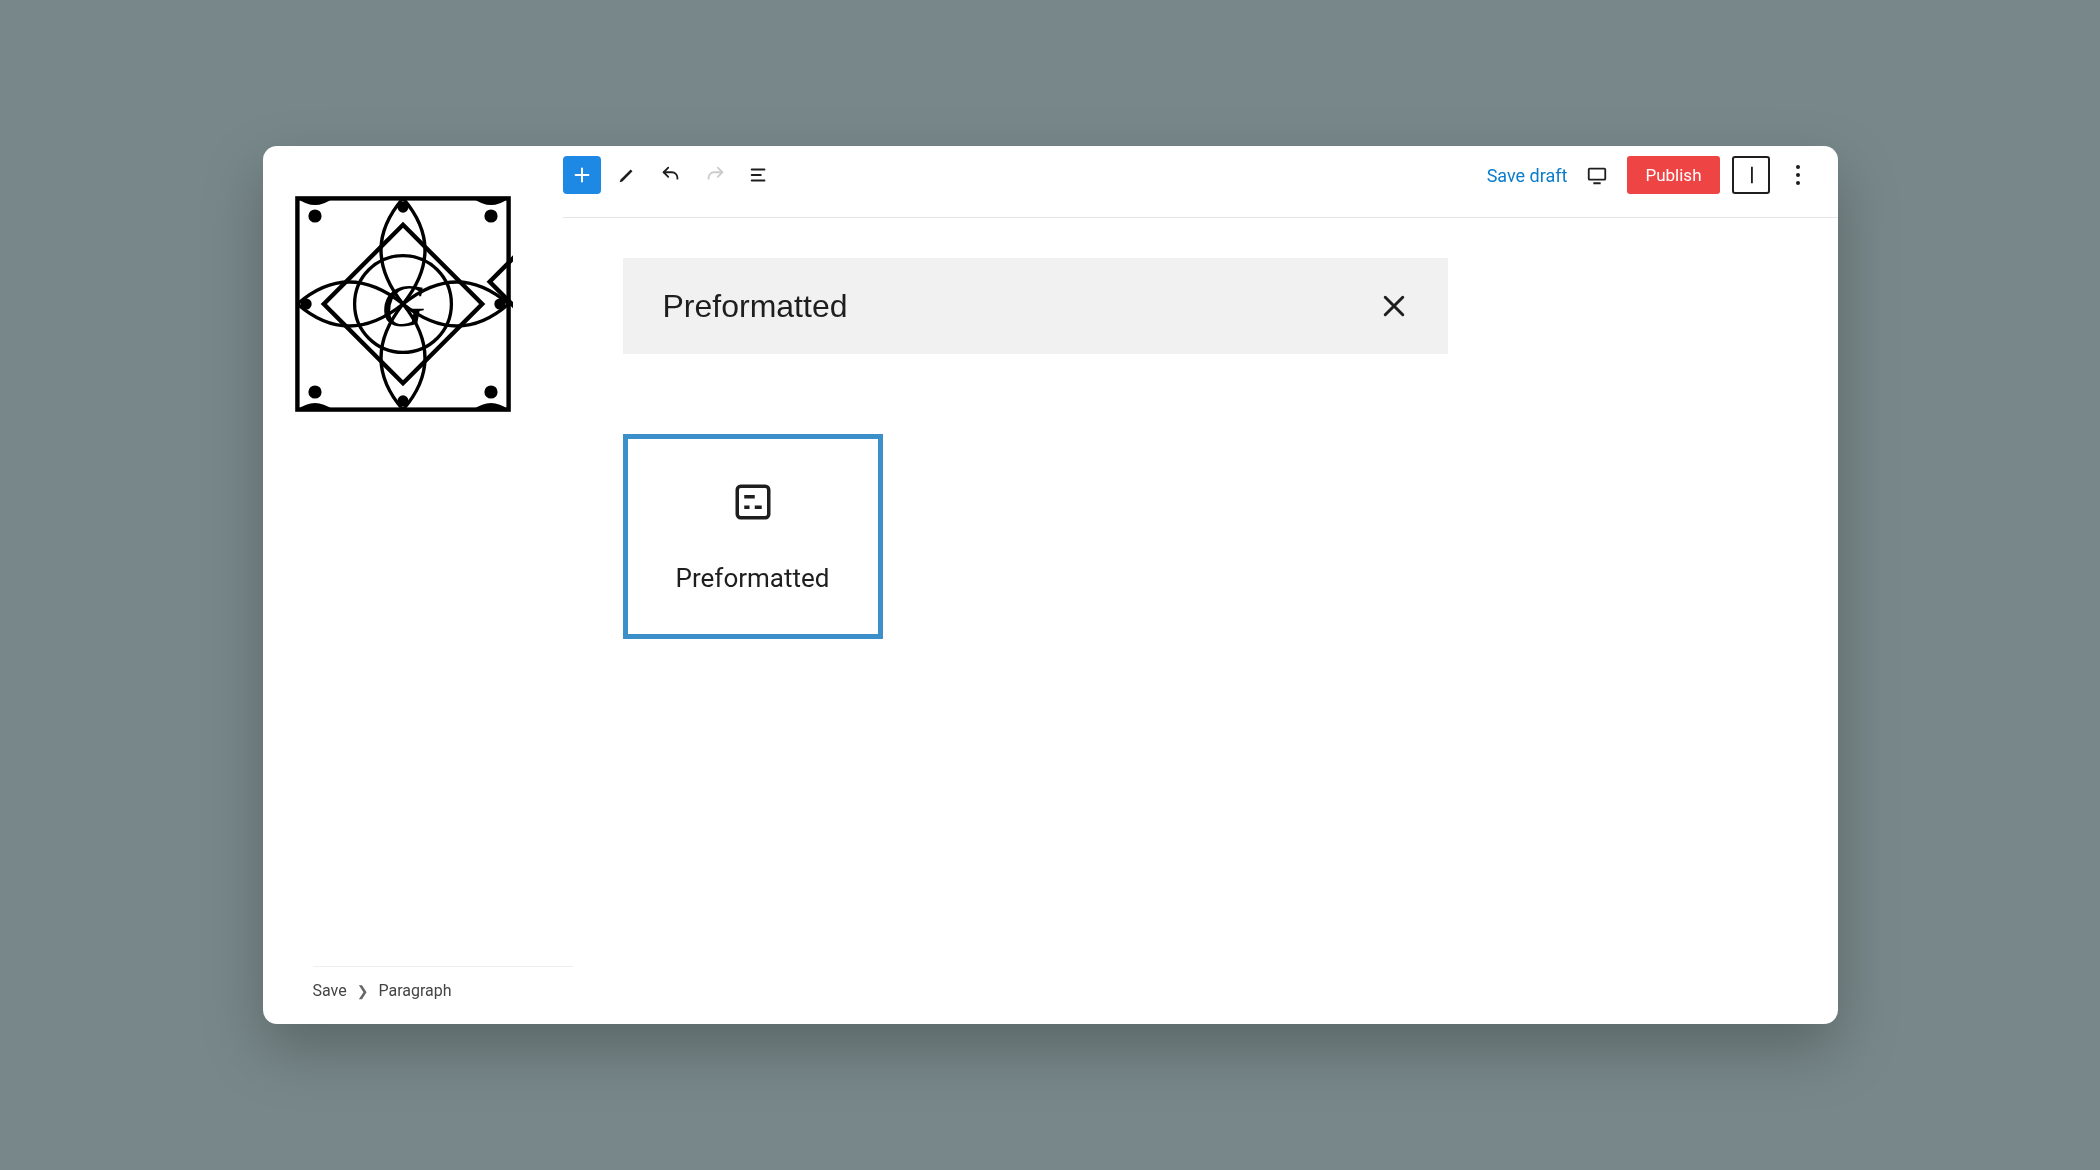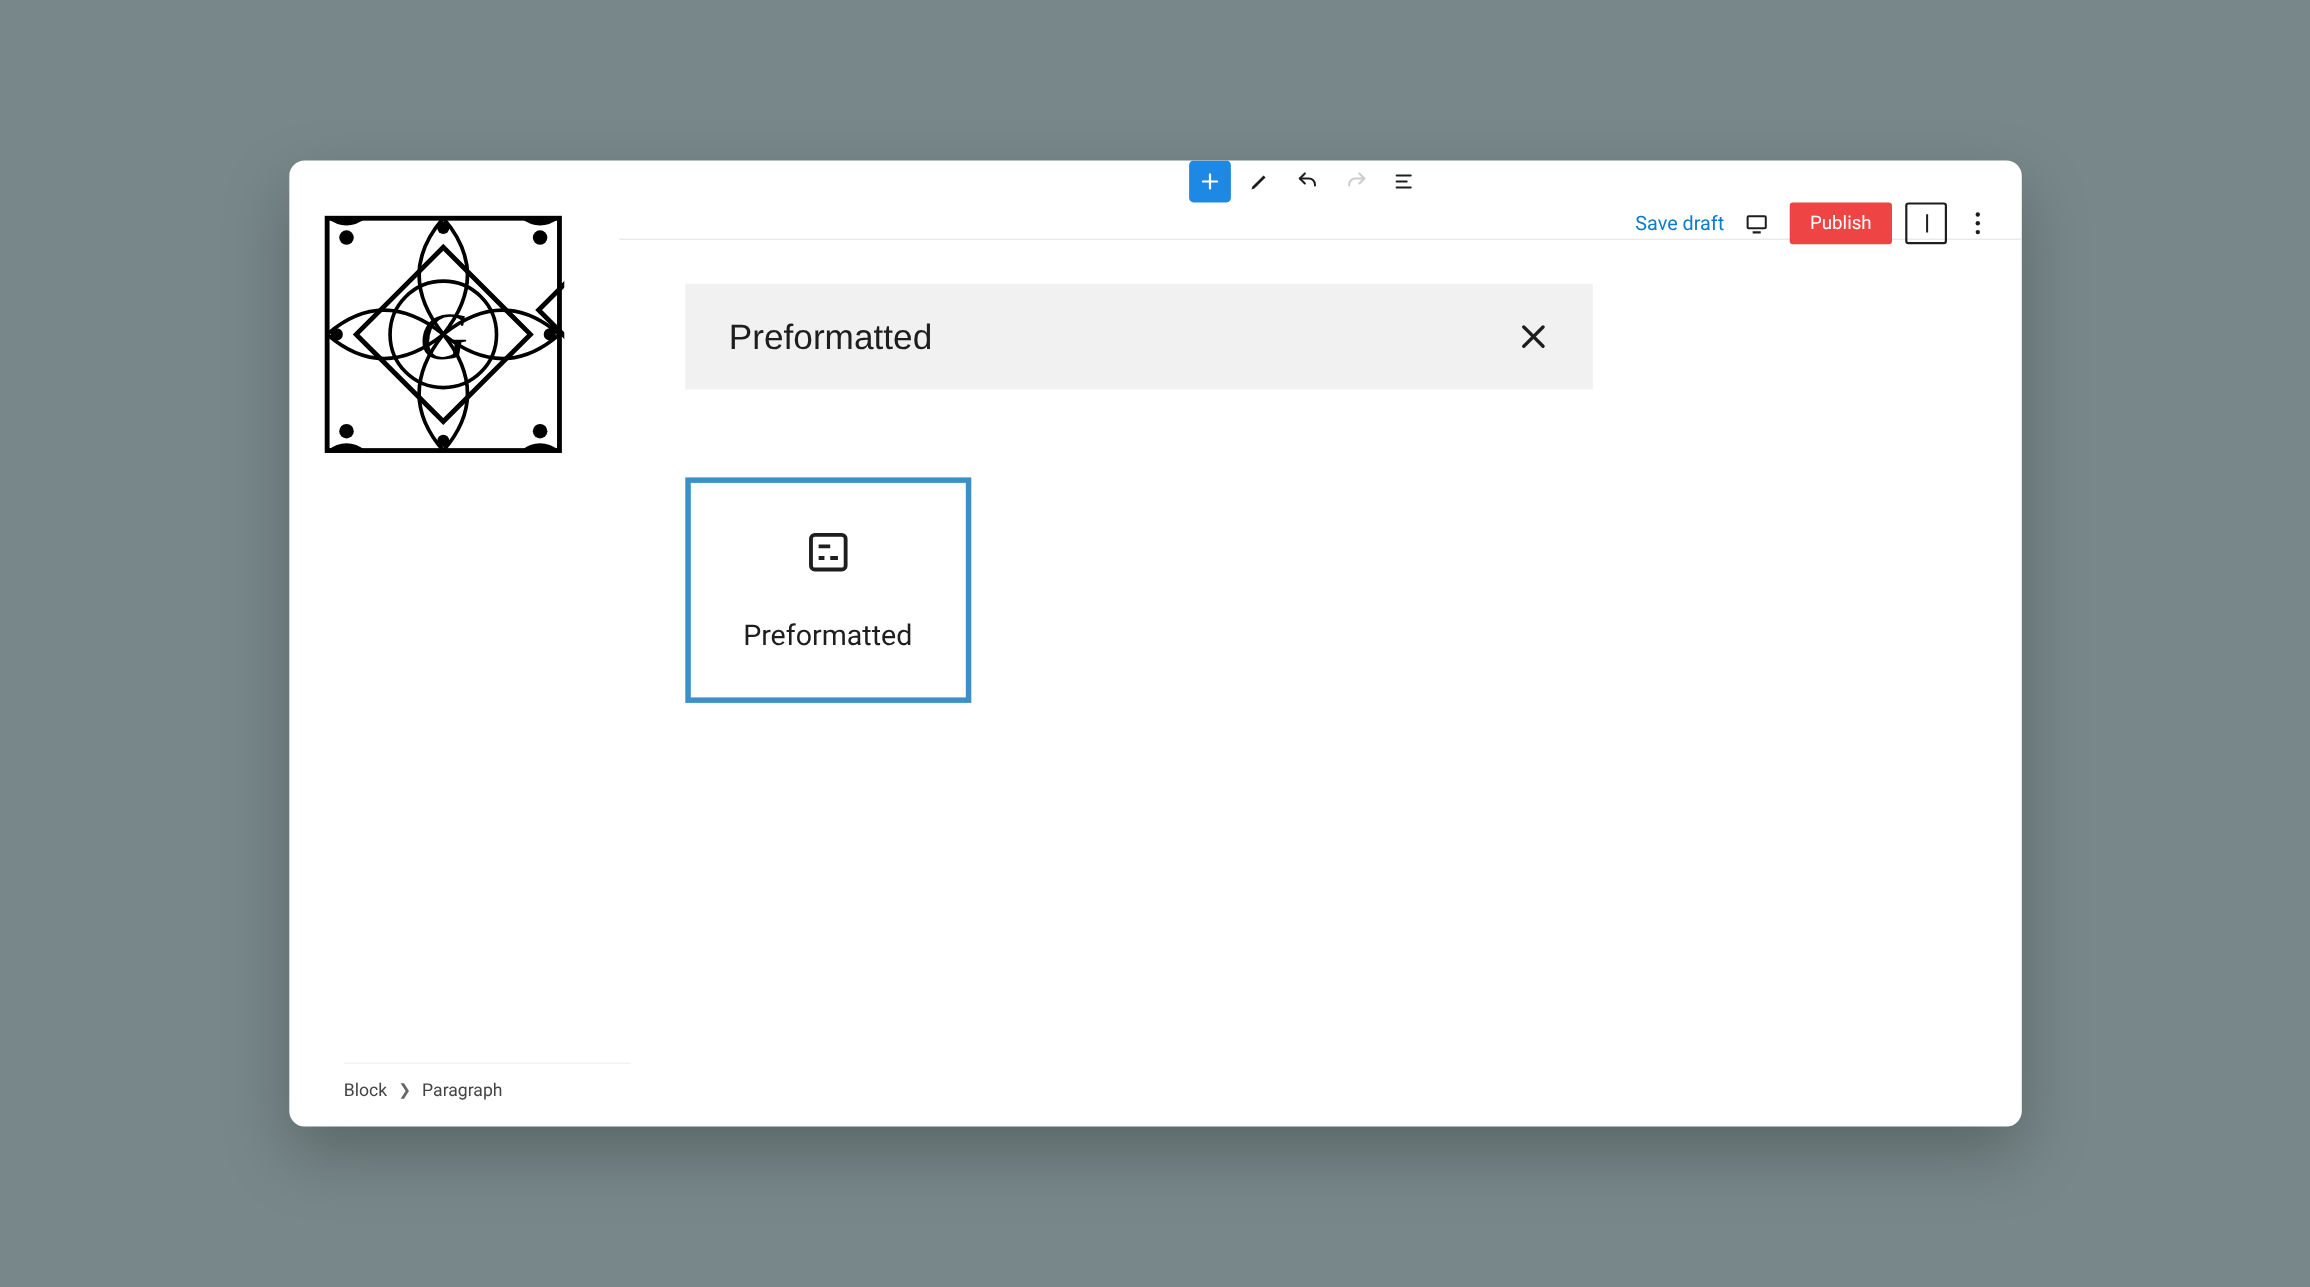--- a/index.html
+++ b/index.html
@@ -40,21 +40,20 @@
     flex: 1;
     display: flex;
     flex-direction: column;
   }
   .toolbar {
     height: 72px;
     border-bottom: 1px solid #e5e5e5;
     display: flex;
     align-items: center;
     padding: 0 24px 13px 0;
-    flex-direction: column;
   }
   .toolbar-left { display: flex; align-items: center; gap: 8px; }
   .toolbar-right { margin-left: auto; display: flex; align-items: center; gap: 12px; }
   .btn-add {
     width: 38px; height: 38px;
     background: #1e88e5;
     border-radius: 4px;
     display: flex; align-items: center; justify-content: center;
     cursor: pointer;
   }
@@ -235,18 +234,18 @@
             <line x1="7" y1="15" x2="10" y2="15" stroke="#1e1e1e" stroke-width="2"></line>
             <line x1="13" y1="15" x2="17" y2="15" stroke="#1e1e1e" stroke-width="2"></line>
           </svg>
           <span class="block-card-label">Preformatted</span>
         </div>
       </div>
     </div>
   </div>
 
   <div class="breadcrumb">
-    <span class="crumb">Block</span>
+    <span class="crumb">Save</span>
     <span class="chev">❯</span>
     <span class="crumb">Paragraph</span>
   </div>
 
 </div>
 
 </body></html>

